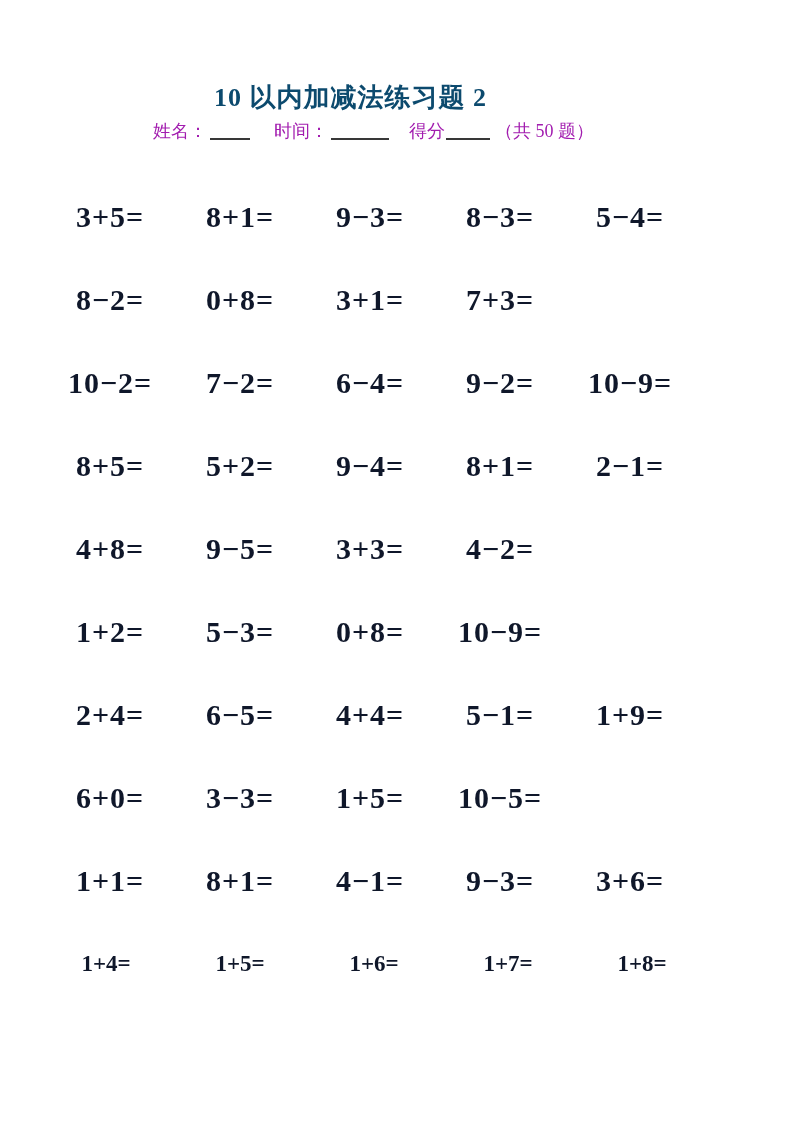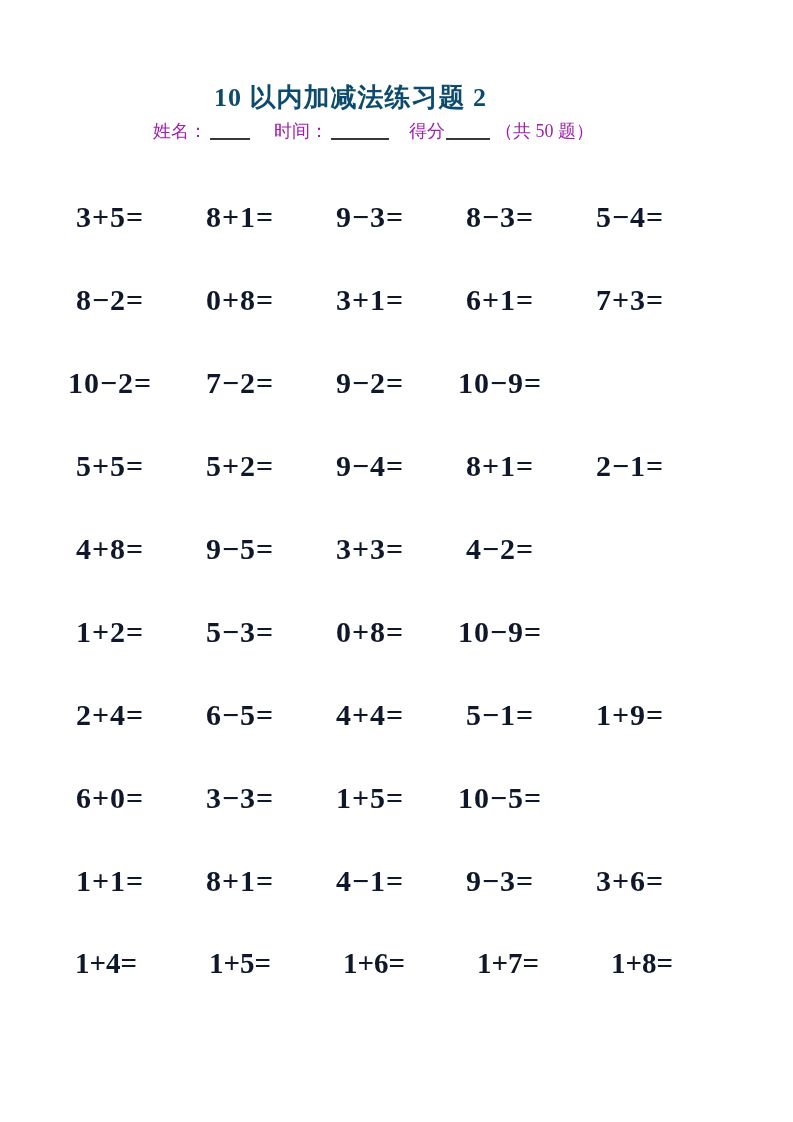--- a/index.html
+++ b/index.html
@@ -67,21 +67,21 @@
     letter-spacing: 1px;
     white-space: nowrap;
     color: #0f172a;
     font-weight: bold;
   }
   .row.compact {
     grid-template-columns: repeat(5, 134px);
     margin-left: -6px;
   }
   .row.compact .problem {
-    font-size: 29px;
+    font-size: 23px;
     letter-spacing: 0;
   }
 </style>
 </head>
 <body>
 
 <div class="page">
 
   <h1 class="title">10 以内加减法练习题 2</h1>
 
@@ -96,33 +96,33 @@
       <span class="problem">8+1=</span>
       <span class="problem">9−3=</span>
       <span class="problem">8−3=</span>
       <span class="problem">5−4=</span>
     </div>
 
     <div class="row">
       <span class="problem">8−2=</span>
       <span class="problem">0+8=</span>
       <span class="problem">3+1=</span>
-      <span class="problem">6+1=</span>
       <span class="problem">7+3=</span>
     </div>
 
     <div class="row">
       <span class="problem">10−2=</span>
       <span class="problem">7−2=</span>
+      <span class="problem">6−4=</span>
       <span class="problem">9−2=</span>
       <span class="problem">10−9=</span>
     </div>
 
     <div class="row">
-      <span class="problem">5+5=</span>
+      <span class="problem">8+5=</span>
       <span class="problem">5+2=</span>
       <span class="problem">9−4=</span>
       <span class="problem">8+1=</span>
       <span class="problem">2−1=</span>
     </div>
 
     <div class="row">
       <span class="problem">4+8=</span>
       <span class="problem">9−5=</span>
       <span class="problem">3+3=</span>

